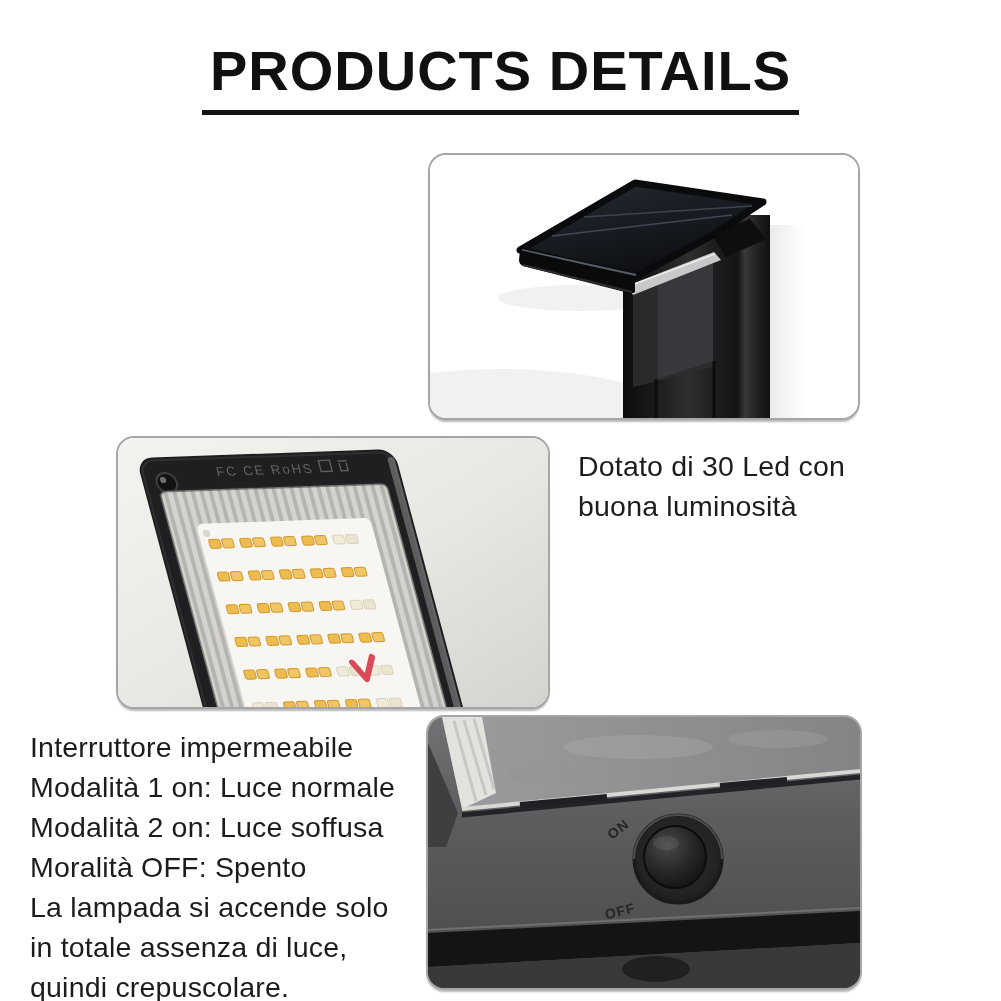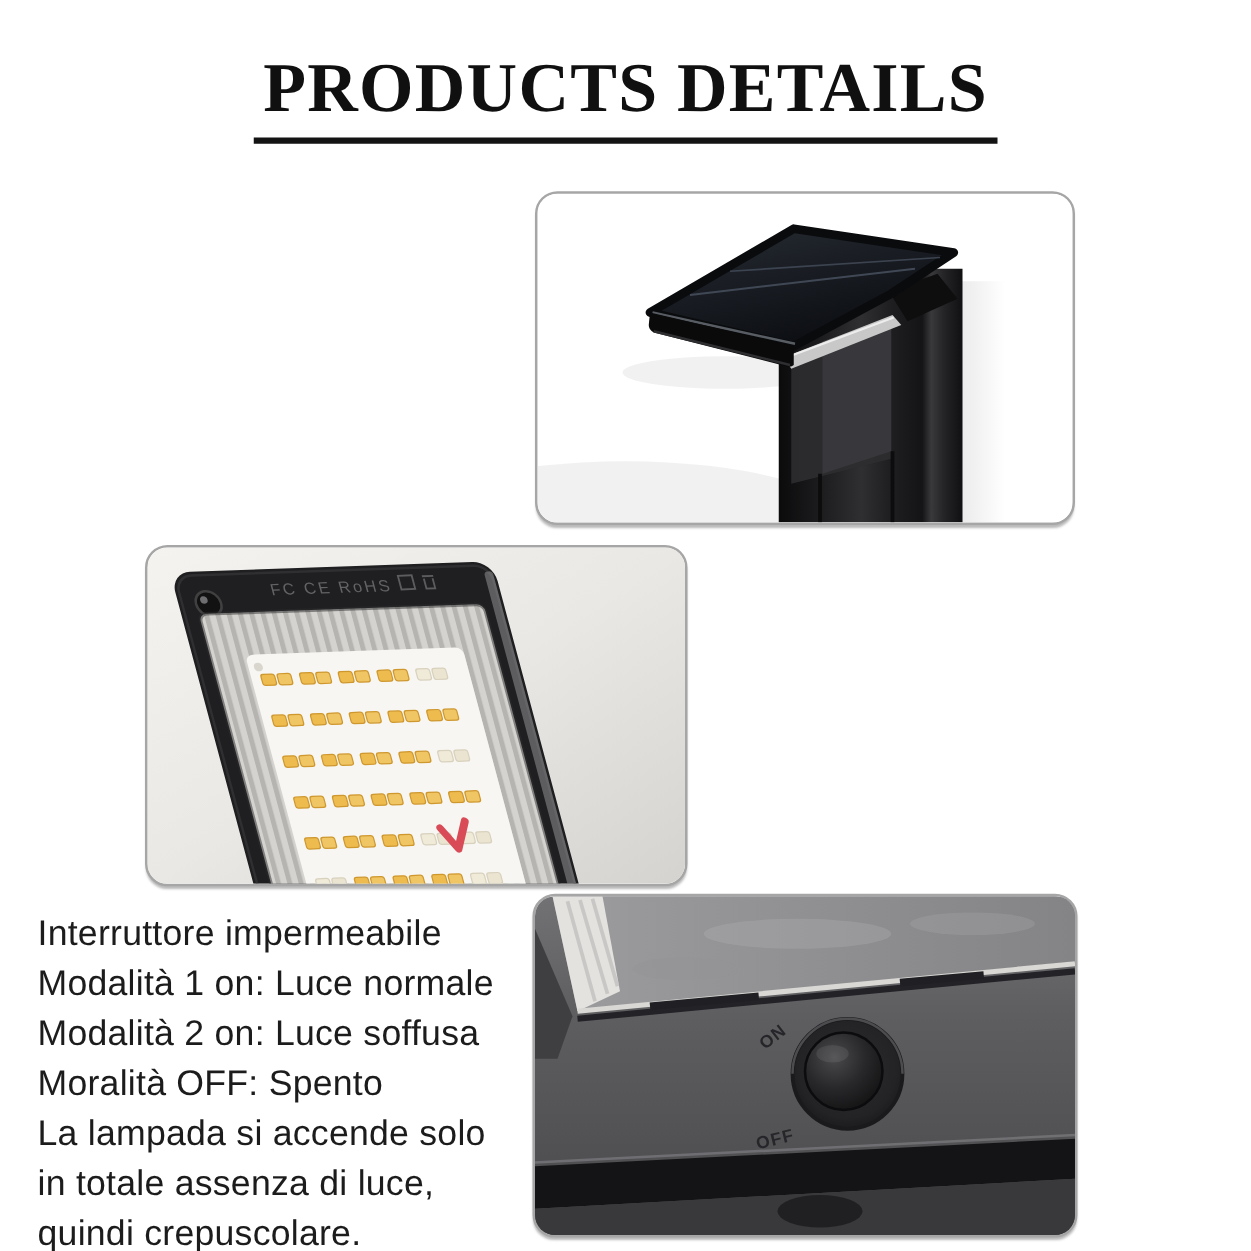--- a/index.html
+++ b/index.html
@@ -3,21 +3,21 @@
 <meta charset="utf-8">
 <style>
   html,body{margin:0;padding:0;background:#ffffff;}
   .canvas{
     position:relative;width:1001px;height:1001px;background:#ffffff;
     font-family:"Liberation Sans",sans-serif;overflow:hidden;
   }
   .title-wrap{position:absolute;top:42px;left:0;width:100%;text-align:center;}
   .page-title{
     display:inline-block;margin:0;
-    font-family:Liberation Serif, serif;font-weight:700;
+    font-family:Liberation Sans, sans-serif;font-weight:700;
     font-size:56px;line-height:1.05;letter-spacing:1px;color:#101010;
     border-bottom:5px solid #131313;padding:0 8px 9px 8px;
     white-space:nowrap;
   }
   .tb{
     position:absolute;color:#1c1c1c;
     font-size:28.5px;line-height:40px;letter-spacing:0.2px;
     white-space:pre-line;
   }
   .tb-solar{left:80px;top:186px;}
@@ -161,20 +161,22 @@
             <use href="#s2-ledp" x="81" y="282"></use>
             <use href="#s2-ledp" x="112" y="282"></use>
             <use href="#s2-ledp" x="143" y="282"></use>
             <use href="#s2-ledp" x="174" y="282"></use>
         </g>
         <path d="M160,212 l10,17 11,-22" stroke="#d84b57" stroke-width="6" fill="none" stroke-linecap="round" stroke-linejoin="round"></path>
       </g>
     </svg>
   </div>
 
+  <div class="tb tb-led">Dotato di 30 Led con
+buona luminosità</div>
 
   <div class="tb tb-switch">Interruttore impermeabile
 Modalità 1 on: Luce normale
 Modalità 2 on: Luce soffusa
 Moralità OFF: Spento
 La lampada si accende solo
 in totale assenza di luce,
 quindi crepuscolare.</div>
 
   <div class="photo" id="photo-switch">

